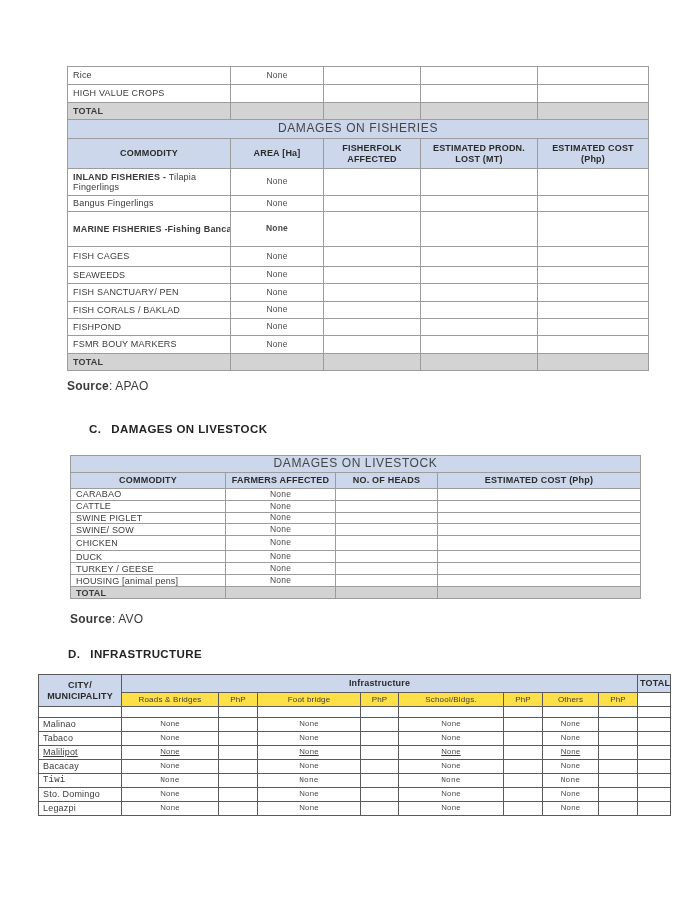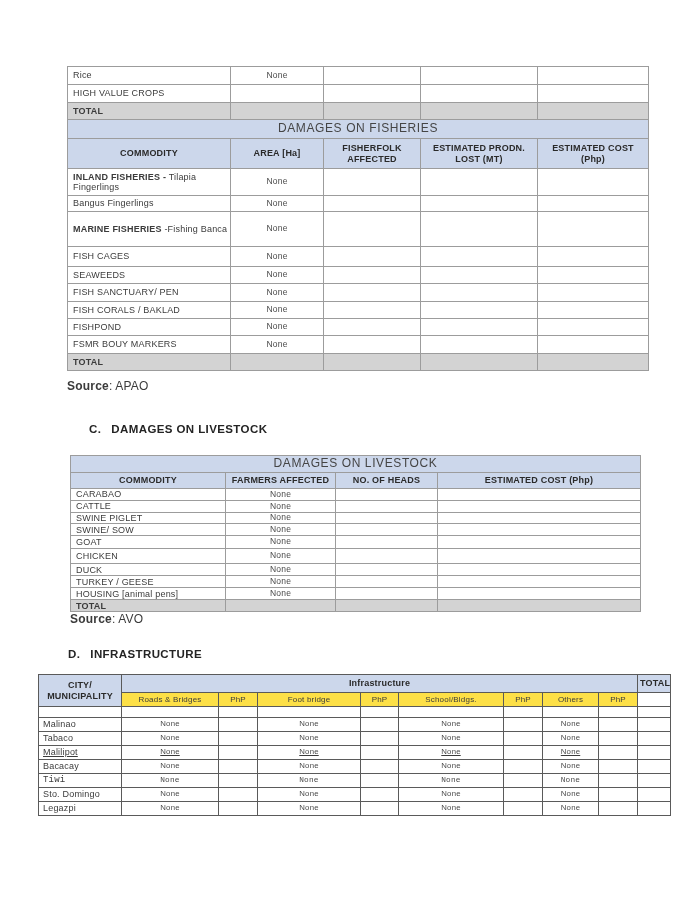--- a/index.html
+++ b/index.html
@@ -81,21 +81,21 @@
           <td></td>
           <td></td>
         </tr>
         <tr style="height: 16px;">
           <td class="label-cell nowrap">Bangus Fingerlings</td>
           <td class="val-cell">None</td>
           <td></td>
           <td></td>
           <td></td>
         </tr>
-        <tr style="height: 35px;">
+        <tr style="height: 35px; font-weight: bold;">
           <td class="label-cell nowrap"><b>MARINE FISHERIES</b> -Fishing Banca</td>
           <td class="val-cell">None</td>
           <td></td>
           <td></td>
           <td></td>
         </tr>
         <tr style="height: 20px;">
           <td class="label-cell nowrap">FISH CAGES</td>
           <td class="val-cell">None</td>
           <td></td>
@@ -185,26 +185,20 @@
           <td></td>
         </tr>
         <tr style="height: 11px;">
           <td class="label-cell nowrap">SWINE PIGLET</td>
           <td class="val-cell">None</td>
           <td></td>
           <td></td>
         </tr>
         <tr style="height: 12px;">
           <td class="label-cell nowrap">SWINE/ SOW</td>
-          <td class="val-cell">None</td>
-          <td></td>
-          <td></td>
-        </tr>
-        <tr style="height: 13px;">
-          <td class="label-cell nowrap">GOAT</td>
           <td class="val-cell">None</td>
           <td></td>
           <td></td>
         </tr>
         <tr style="height: 15px;">
           <td class="label-cell nowrap">CHICKEN</td>
           <td class="val-cell">None</td>
           <td></td>
           <td></td>
         </tr>

